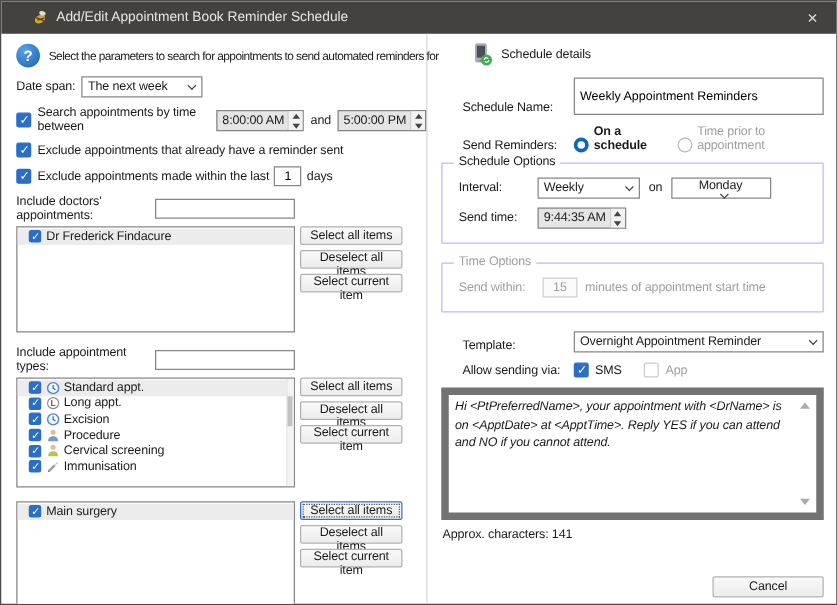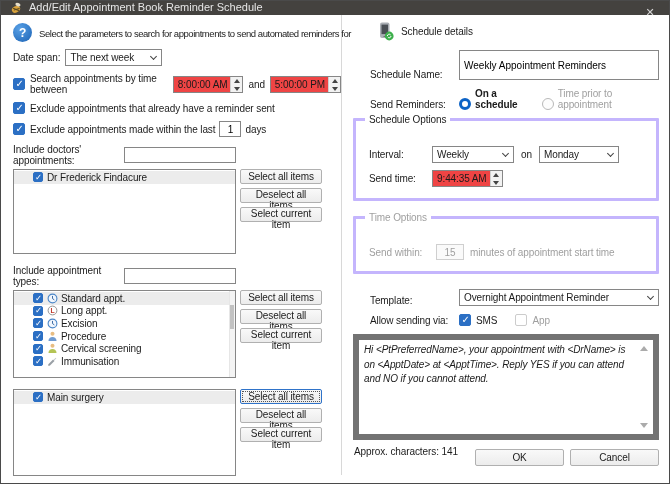--- a/index.html
+++ b/index.html
@@ -1,21 +1,21 @@
 <!DOCTYPE html>
 <html><head>
 <meta charset="utf-8">
 <style>
   * { box-sizing: border-box; margin: 0; padding: 0; }
   html,body { background:#fff; }
   body { font-family:"Liberation Sans", sans-serif; }
   .dialog { width:670px; height:484px; border:1px solid #4a4a4a; background:#fff;
             position:relative; font-size:10px; color:#1b1b1b; letter-spacing:-0.1px; overflow:hidden; }
   
-  .titlebar { height:14px; background:#44423f; display:flex; padding-left:8px; gap:6px; }
+  .titlebar { height:26px; background:#44423f; display:flex; align-items:center; padding-left:24px; gap:6px; }
   .titlebar .title { flex:1; color:#e6e6e6; font-size:11px; letter-spacing:0; }
   .appicon { width:14px; height:14px; display:flex; }
   .close { width:38px; height:22px; display:flex; align-items:center; justify-content:center;
            color:#d6d6d6; font-size:11px; }
   
   .content { display:flex; height:460px; }
   .left { width:341px; border-right:1px solid #d8d8d8; padding:8px 0 0 12px; }
   .right { flex:1; position:relative; padding:4px 10px 0 11px; }
   
   .intro { display:flex; align-items:flex-start; gap:7px; margin-bottom:7px; }
@@ -28,36 +28,36 @@
   .combo { display:inline-flex; align-items:center; justify-content:space-between;
            border:1px solid #868686; background:#fff; height:17px; padding:0 5px 0 4px; }
   .cv { width:5px; height:5px; border-right:1px solid #444; border-bottom:1px solid #444;
         transform:rotate(45deg); margin-top:-3px; flex-shrink:0; margin-left:6px; }
   .w97 { width:97px; }
   .chk { display:inline-block; width:12px; height:12px; border-radius:2px; background:#2b6fc4;
          border:1px solid #2b6fc4; position:relative; margin-right:5px; flex-shrink:0; }
   .chk::after { content:"✓"; position:absolute; left:1.5px; top:-1.5px; color:#fff; font-size:10px; letter-spacing:0; }
   .chk.off { background:#fff; border-color:#ababab; } .chk.off::after { content:""; }
   .chk.dis { border-color:#cccccc; }
-  .spin { display:inline-flex; border:1px solid #868686; height:17px; background:#ef4444; }
+  .spin { display:inline-flex; border:1px solid #868686; height:17px; background:#e5e5e5; }
   .spin .val { padding:2px 3px 0 4px; white-space:nowrap; }
   .sbtns { display:flex; flex-direction:column; width:12px; border-left:1px solid #d0d0d0; }
   .sb { flex:1; background:#f2f2f2; position:relative; }
   .sb.up::after { content:""; position:absolute; left:2.5px; top:2px;
                   border-left:3px solid transparent; border-right:3px solid transparent; border-bottom:4px solid #444; }
   .sb.dn::after { content:""; position:absolute; left:2.5px; top:2.5px;
                   border-left:3px solid transparent; border-right:3px solid transparent; border-top:4px solid #444; }
   .num { border:1px solid #868686; height:16px; width:22px; text-align:center; font:inherit; margin:0 4px; }
   .andlab { margin:0 5px; }
   .filterrow { display:flex; align-items:center; justify-content:center; width:223px; margin:0 0 3px 0; }
   .filter { border:1px solid #868686; height:16px; width:112px; font:inherit; padding:0 3px; }
   .listwrap { display:flex; align-items:flex-start; margin-bottom:11px; }
   .listbox { width:223px; border:1px solid #868686; background:#fff; position:relative; overflow:hidden; padding-top:1px; }
   .h85 { height:85px; } .h88 { height:88px; } .h87 { height:87px; }
-  .lrow { display:flex; align-items:center; height:12.6px; padding-left:19px; gap:3px;text-align:center; }
+  .lrow { display:flex; align-items:center; height:12.6px; padding-left:9px; gap:3px;text-align:center; }
   .lrow.sel { background:#ececec; }
   .lrow .chk { width:10px; height:10px; margin-right:1px; border-radius:2px; }
   .lrow .chk::after { font-size:8.5px; left:1px; top:-1.5px; }
   .licon { width:11px; height:11px; display:inline-flex; flex-shrink:0; }
   .licon svg { width:11px; height:11px; }
   .btncol { display:flex; flex-direction:column; gap:4px; margin-left:4px; }
   .wbtn { font-family:inherit; font-size:10px; letter-spacing:-0.1px; color:#1b1b1b;
           background:linear-gradient(#f9f9f9,#ececec); border:1px solid #b0b0b0; border-radius:2px;
           height:15px; padding:0 6px; }
   .sbtn { width:82px; }
@@ -69,27 +69,27 @@
   .schedicon { width:20px; height:20px; display:flex; }
   .rrow { display:flex; align-items:flex-end; margin:0 0 8px 17px; }
   .rlab { width:89px; flex-shrink:0; }
   .input { border:1px solid #868686; height:30px; flex:1; font:inherit; padding:0 4px; background:#fff; }
   .rad { width:12px; height:12px; border-radius:50%; border:3.5px solid #0d63c6; background:#fff;
          margin-right:4px; flex-shrink:0; }
   .rad.dis { border:1px solid #b9b9b9; background:#fdfdfd; }
   .radlab { margin-right:14px; font-weight:bold; }
   .radlab.dis { font-weight:normal; }
   .dis { color:#9f9f9f; }
-  .group { border:3px solid #c4b5fd; border-radius:1px; margin:4px 0 15px 0;
-           padding:25px 10px 4px 13px; position:relative; }
+  .group { border:1px solid #c4b5fd; border-radius:1px; margin:4px 0 15px 0;
+           padding:11px 10px 4px 13px; position:relative; }
   .gtitle { position:absolute; top:-7px; left:9px; background:#fff; padding:0 4px; }
   .grow { display:flex; align-items:center; margin-bottom:7px; }
   .glab { width:63px; flex-shrink:0; }
   .onlab { margin:0 7px; }
-  .w82 { width:82px; } .w80 { width:80px; }
+  .w82 { width:82px; } .w80 { width:80px;flex-direction:column; }
   .disgroup .gtitle, .disgroup .glab, .disgroup .sufx { color:#9f9f9f; }
   .disgroup .num { border-color:#cfcfcf; color:#9f9f9f; width:28px; }
   .sufx { margin-left:2px; }
   .smslab { margin:0 18px 0 0; }
   .msgbox { border:6px solid #737373; height:106px; margin:2px 0 6px 0; position:relative;
             padding:3px 22px 3px 5px; line-height:1.45;font-style:italic; }
   .arr { position:absolute; right:5px; width:0; height:0;
          border-left:4px solid transparent; border-right:4px solid transparent; }
   .arr.up { top:6px; border-bottom:5px solid #ababab; }
   .arr.dn { bottom:6px; border-top:5px solid #ababab; }
@@ -358,19 +358,18 @@
 
       <div class="msgbox">
         <span>Hi &lt;PtPreferredName&gt;, your appointment with &lt;DrName&gt; is on &lt;ApptDate&gt; at &lt;ApptTime&gt;. Reply YES if you can attend and NO if you cannot attend.</span>
         <span class="arr up"></span>
         <span class="arr dn"></span>
       </div>
 
       <div class="approx">Approx. characters: 141</div>
 
       <div class="dlgbtns">
-        <button class="wbtn big">OK</button>
         <button class="wbtn big">Cancel</button>
       </div>
 
     </div>
   </div>
 </div>
 
 </body></html>

